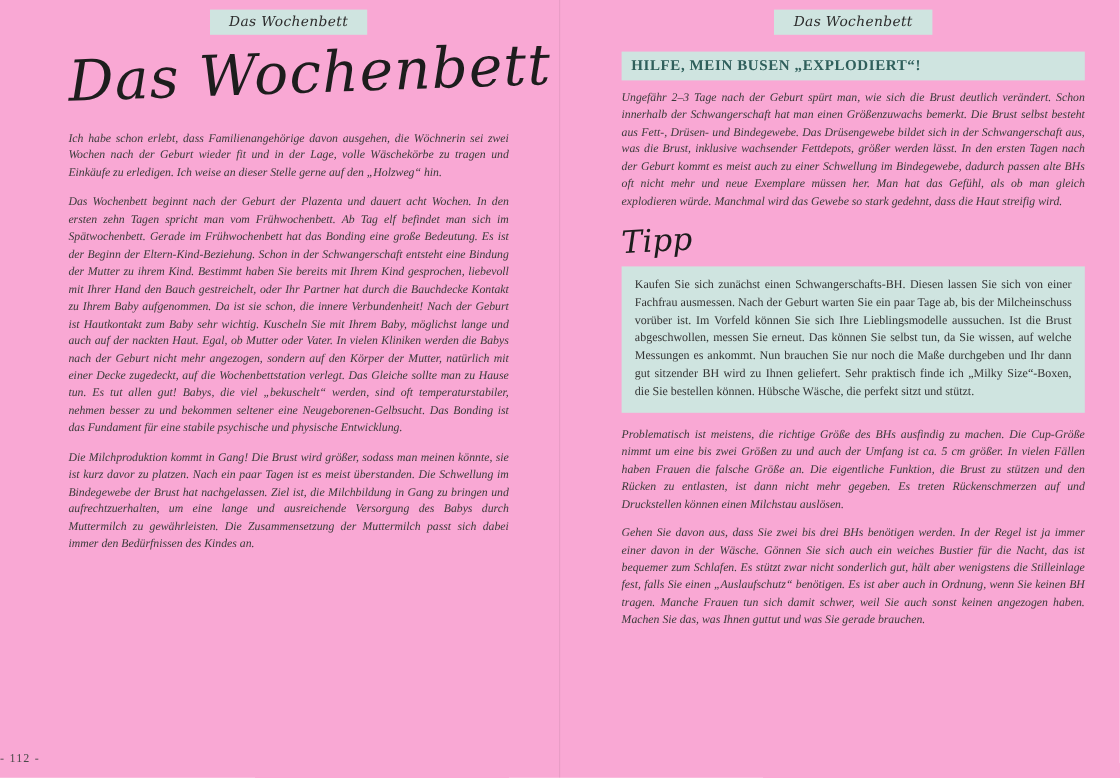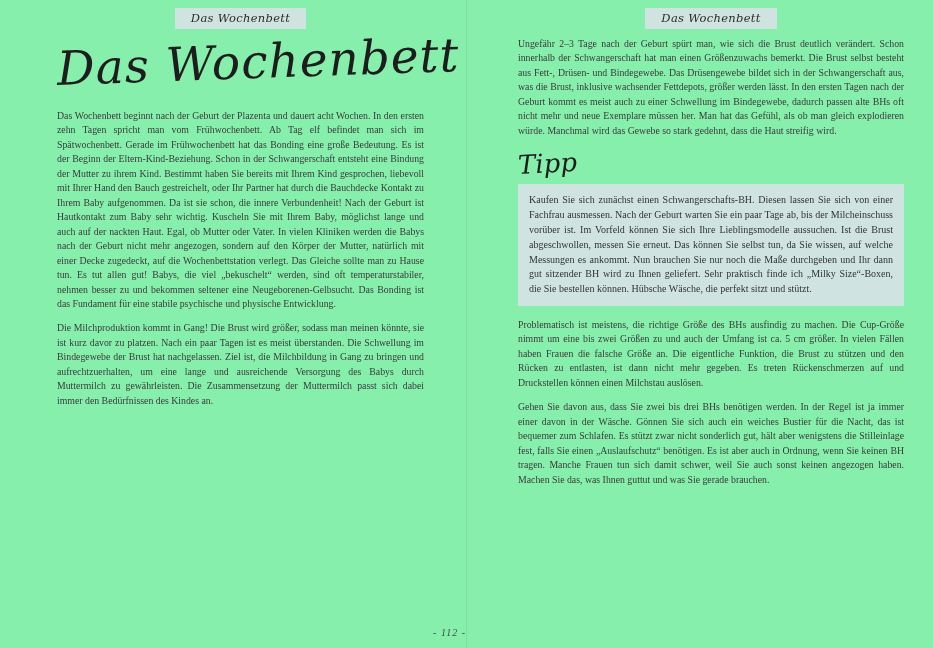--- a/index.html
+++ b/index.html
@@ -7,21 +7,21 @@
     width: 933px; height: 648px;
     background: #fbfbfa;
     font-family: "Liberation Serif", serif;
     color: #3a3a3a;
     overflow: hidden;
   }
   .spread {
     position: relative;
     display: flex;
     width: 933px; height: 648px;
-    background: #86efac;
+    background: #f9a8d4;
   }
   .spread::after {
     content: "";
     position: absolute;
     left: 466px; top: 0; bottom: 0;
     width: 1px;
     background: linear-gradient(to right, rgba(0,0,0,0.10), rgba(0,0,0,0.03));
   }
   .page {
     position: relative;
@@ -66,20 +66,21 @@
     letter-spacing: 0.5px;
     padding: 4px 8px;
     line-height: 1.25;
   }
 
   .para {
     margin: 8px 0 10px 0;
     font-size: 9.8px;
     line-height: 1.48;
     text-align: justify;
+    font-style: italic;
   }
 
   .tip-label {
     margin: 12px 0 4px 0;
     font-family: "DejaVu Serif", serif;
     font-style: italic;
     font-size: 26px;
     color: #1d1d1d;
     transform: rotate(-3deg);
     transform-origin: left center;
@@ -91,50 +92,51 @@
     padding: 9px 11px;
     font-size: 10px;
     line-height: 1.48;
     text-align: justify;
     color: #333;
   }
 
   .page-num {
     position: absolute;
     bottom: 10px; left: 0; right: 0;
-    text-align: right;
+    text-align: left;
     font-size: 10px;
     color: #4a4a4a;
     letter-spacing: 1px;
-    font-style: italic;
   }
 </style>
 </head>
 <body>
 
 <div class="spread">
 
   <section class="page left">
     <div class="badge">Das Wochenbett</div>
 
     <h1 class="script-title">Das Wochenbett</h1>
 
 
+    <p class="para">Ich habe schon erlebt, dass Familienangehörige davon ausgehen, die Wöchnerin sei zwei Wochen nach der Geburt wieder fit und in der Lage, volle Wäschekörbe zu tragen und Einkäufe zu erledigen. Ich weise an dieser Stelle gerne auf den „Holzweg“ hin.</p>
 
     <p class="para">Das Wochenbett beginnt nach der Geburt der Plazenta und dauert acht Wochen. In den ersten zehn Tagen spricht man vom Frühwochenbett. Ab Tag elf befindet man sich im Spätwochenbett. Gerade im Frühwochenbett hat das Bonding eine große Bedeutung. Es ist der Beginn der Eltern-Kind-Beziehung. Schon in der Schwangerschaft entsteht eine Bindung der Mutter zu ihrem Kind. Bestimmt haben Sie bereits mit Ihrem Kind gesprochen, liebevoll mit Ihrer Hand den Bauch gestreichelt, oder Ihr Partner hat durch die Bauchdecke Kontakt zu Ihrem Baby aufgenommen. Da ist sie schon, die innere Verbundenheit! Nach der Geburt ist Hautkontakt zum Baby sehr wichtig. Kuscheln Sie mit Ihrem Baby, möglichst lange und auch auf der nackten Haut. Egal, ob Mutter oder Vater. In vielen Kliniken werden die Babys nach der Geburt nicht mehr angezogen, sondern auf den Körper der Mutter, natürlich mit einer Decke zugedeckt, auf die Wochenbettstation verlegt. Das Gleiche sollte man zu Hause tun. Es tut allen gut! Babys, die viel „bekuschelt“ werden, sind oft temperaturstabiler, nehmen besser zu und bekommen seltener eine Neugeborenen-Gelbsucht. Das Bonding ist das Fundament für eine stabile psychische und physische Entwicklung.</p>
 
 
     <p class="para">Die Milchproduktion kommt in Gang! Die Brust wird größer, sodass man meinen könnte, sie ist kurz davor zu platzen. Nach ein paar Tagen ist es meist überstanden. Die Schwellung im Bindegewebe der Brust hat nachgelassen. Ziel ist, die Milchbildung in Gang zu bringen und aufrechtzuerhalten, um eine lange und ausreichende Versorgung des Babys durch Muttermilch zu gewährleisten. Die Zusammensetzung der Muttermilch passt sich dabei immer den Bedürfnissen des Kindes an.</p>
 
     <div class="page-num">- 112 -</div>
   </section>
 
   <section class="page right">
     <div class="badge">Das Wochenbett</div>
 
+    <h2 class="sec-head" style="margin-top:14px;">HILFE, MEIN BUSEN „EXPLODIERT“!</h2>
 
     <p class="para">Ungefähr 2–3 Tage nach der Geburt spürt man, wie sich die Brust deutlich verändert. Schon innerhalb der Schwangerschaft hat man einen Größenzuwachs bemerkt. Die Brust selbst besteht aus Fett-, Drüsen- und Bindegewebe. Das Drüsengewebe bildet sich in der Schwangerschaft aus, was die Brust, inklusive wachsender Fettdepots, größer werden lässt. In den ersten Tagen nach der Geburt kommt es meist auch zu einer Schwellung im Bindegewebe, dadurch passen alte BHs oft nicht mehr und neue Exemplare müssen her. Man hat das Gefühl, als ob man gleich explodieren würde. Manchmal wird das Gewebe so stark gedehnt, dass die Haut streifig wird.</p>
 
     <div class="tip-label">Tipp</div>
 
     <div class="tip-box">Kaufen Sie sich zunächst einen Schwangerschafts-BH. Diesen lassen Sie sich von einer Fachfrau ausmessen. Nach der Geburt warten Sie ein paar Tage ab, bis der Milcheinschuss vorüber ist. Im Vorfeld können Sie sich Ihre Lieblingsmodelle aussuchen. Ist die Brust abgeschwollen, messen Sie erneut. Das können Sie selbst tun, da Sie wissen, auf welche Messungen es ankommt. Nun brauchen Sie nur noch die Maße durchgeben und Ihr dann gut sitzender BH wird zu Ihnen geliefert. Sehr praktisch finde ich „Milky Size“-Boxen, die Sie bestellen können. Hübsche Wäsche, die perfekt sitzt und stützt.</div>
 
     <p class="para" style="margin-top:12px;">Problematisch ist meistens, die richtige Größe des BHs ausfindig zu machen. Die Cup-Größe nimmt um eine bis zwei Größen zu und auch der Umfang ist ca. 5 cm größer. In vielen Fällen haben Frauen die falsche Größe an. Die eigentliche Funktion, die Brust zu stützen und den Rücken zu entlasten, ist dann nicht mehr gegeben. Es treten Rückenschmerzen auf und Druckstellen können einen Milchstau auslösen.</p>
 
     <p class="para">Gehen Sie davon aus, dass Sie zwei bis drei BHs benötigen werden. In der Regel ist ja immer einer davon in der Wäsche. Gönnen Sie sich auch ein weiches Bustier für die Nacht, das ist bequemer zum Schlafen. Es stützt zwar nicht sonderlich gut, hält aber wenigstens die Stilleinlage fest, falls Sie einen „Auslaufschutz“ benötigen. Es ist aber auch in Ordnung, wenn Sie keinen BH tragen. Manche Frauen tun sich damit schwer, weil Sie auch sonst keinen angezogen haben. Machen Sie das, was Ihnen guttut und was Sie gerade brauchen.</p>

